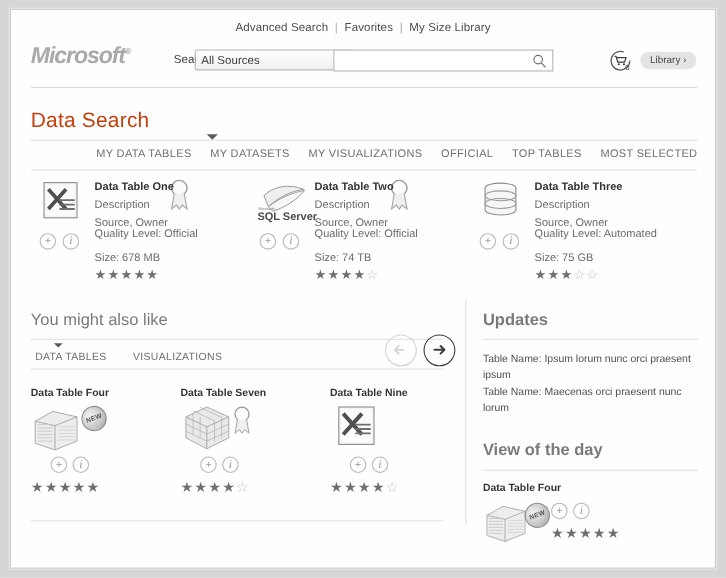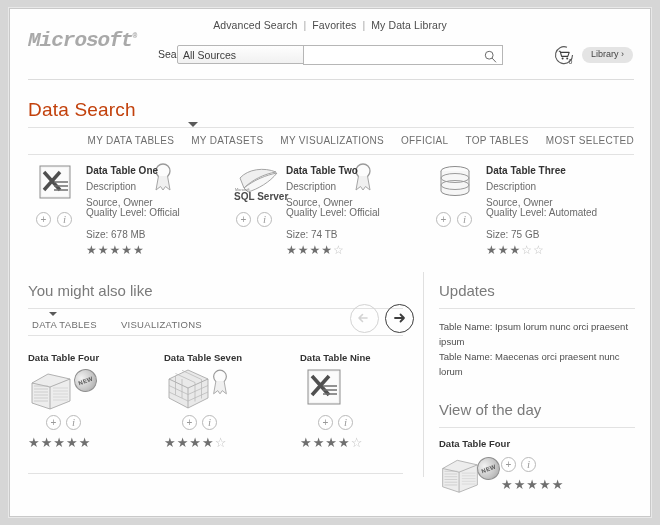--- a/index.html
+++ b/index.html
@@ -21,22 +21,22 @@
   .toplinks {
     position: absolute; left: 0; top: 10px; width: 100%;
     text-align: center;
     font-size: 10.5px; color: #4c4c4c;
     letter-spacing: .1px;
   }
   .toplinks a { color: #4c4c4c; text-decoration: none; }
   .toplinks .sep { color: #a8a8a8; padding: 0 6px; }
 
   .logo {
-    position: absolute; left: 18px; top: 20px;
-    font-family: Liberation Mono, monospace;
+    position: absolute; left: 18px; top: 30px;
+    font-family: Liberation Sans, sans-serif;
     font-size: 21px; font-weight: 700; font-style: italic;
     color: #a9a9a9; letter-spacing: -1px; text-align: center;
   }
   .logo .tm { font-size: 8px; font-style: normal; vertical-align: super; }
 
   .search-label {
     position: absolute; left: 148px; top: 39px;
     font-size: 10.5px; font-weight: normal; color: #3a3a3a;
   }
   .src-select {
@@ -195,37 +195,37 @@
     text-align: center; line-height: 22px;
     transform: rotate(-20deg);
     letter-spacing: .3px;
   }
 
   
   .vrule { position: absolute; left: 413px; top: 263px; width: 1px; height: 205px; background: #e0e0e0; }
   .bottom-rule { position: absolute; left: 18px; top: 464px; width: 375px; height: 1px; background: #e2e2e2; }
 
   .side { position: absolute; left: 429px; top: 273px; width: 196px; }
-  .side h2 { font-size: 15px; color: #7a7a7a; font-weight: normal; }
+  .side h2 { font-size: 15px; color: #7a7a7a; font-weight: bold; }
   .side .srule { width: 196px; height: 1px; background: #e2e2e2; margin: 9px 0 10px 0; }
   .update { font-size: 9.5px; color: #4e4e4e; line-height: 15px; }
 
   .vday { margin-top: 22px; }
   .vday .card-title { font-size: 9.5px; font-weight: bold; color: #333; margin-bottom: 4px; }
   .vday .body { position: relative; height: 48px; }
   .vday .stars { position: absolute; left: 62px; top: 26px; font-size: 13px; }
   .vday .acts { position: absolute; left: 62px; top: 4px; display: flex; gap: 5px; }
 </style>
 </head>
 <body>
 
 <div id="page">
 
   <div class="toplinks">
-    <a href="#">Advanced Search</a><span class="sep">|</span><a href="#">Favorites</a><span class="sep">|</span><a href="#">My Data Library</a>
+    <a href="#">Advanced Search</a><span class="sep">|</span><a href="#">Favorites</a><span class="sep">|</span><a href="#">My Size Library</a>
   </div>
 
   <div class="logo"><span>Microsoft</span><span class="tm">®</span></div>
 
   <div class="search-label">Search</div>
 
   <div class="src-select">
     <span>All Sources</span>
     <span class="caret"></span>
   </div>

